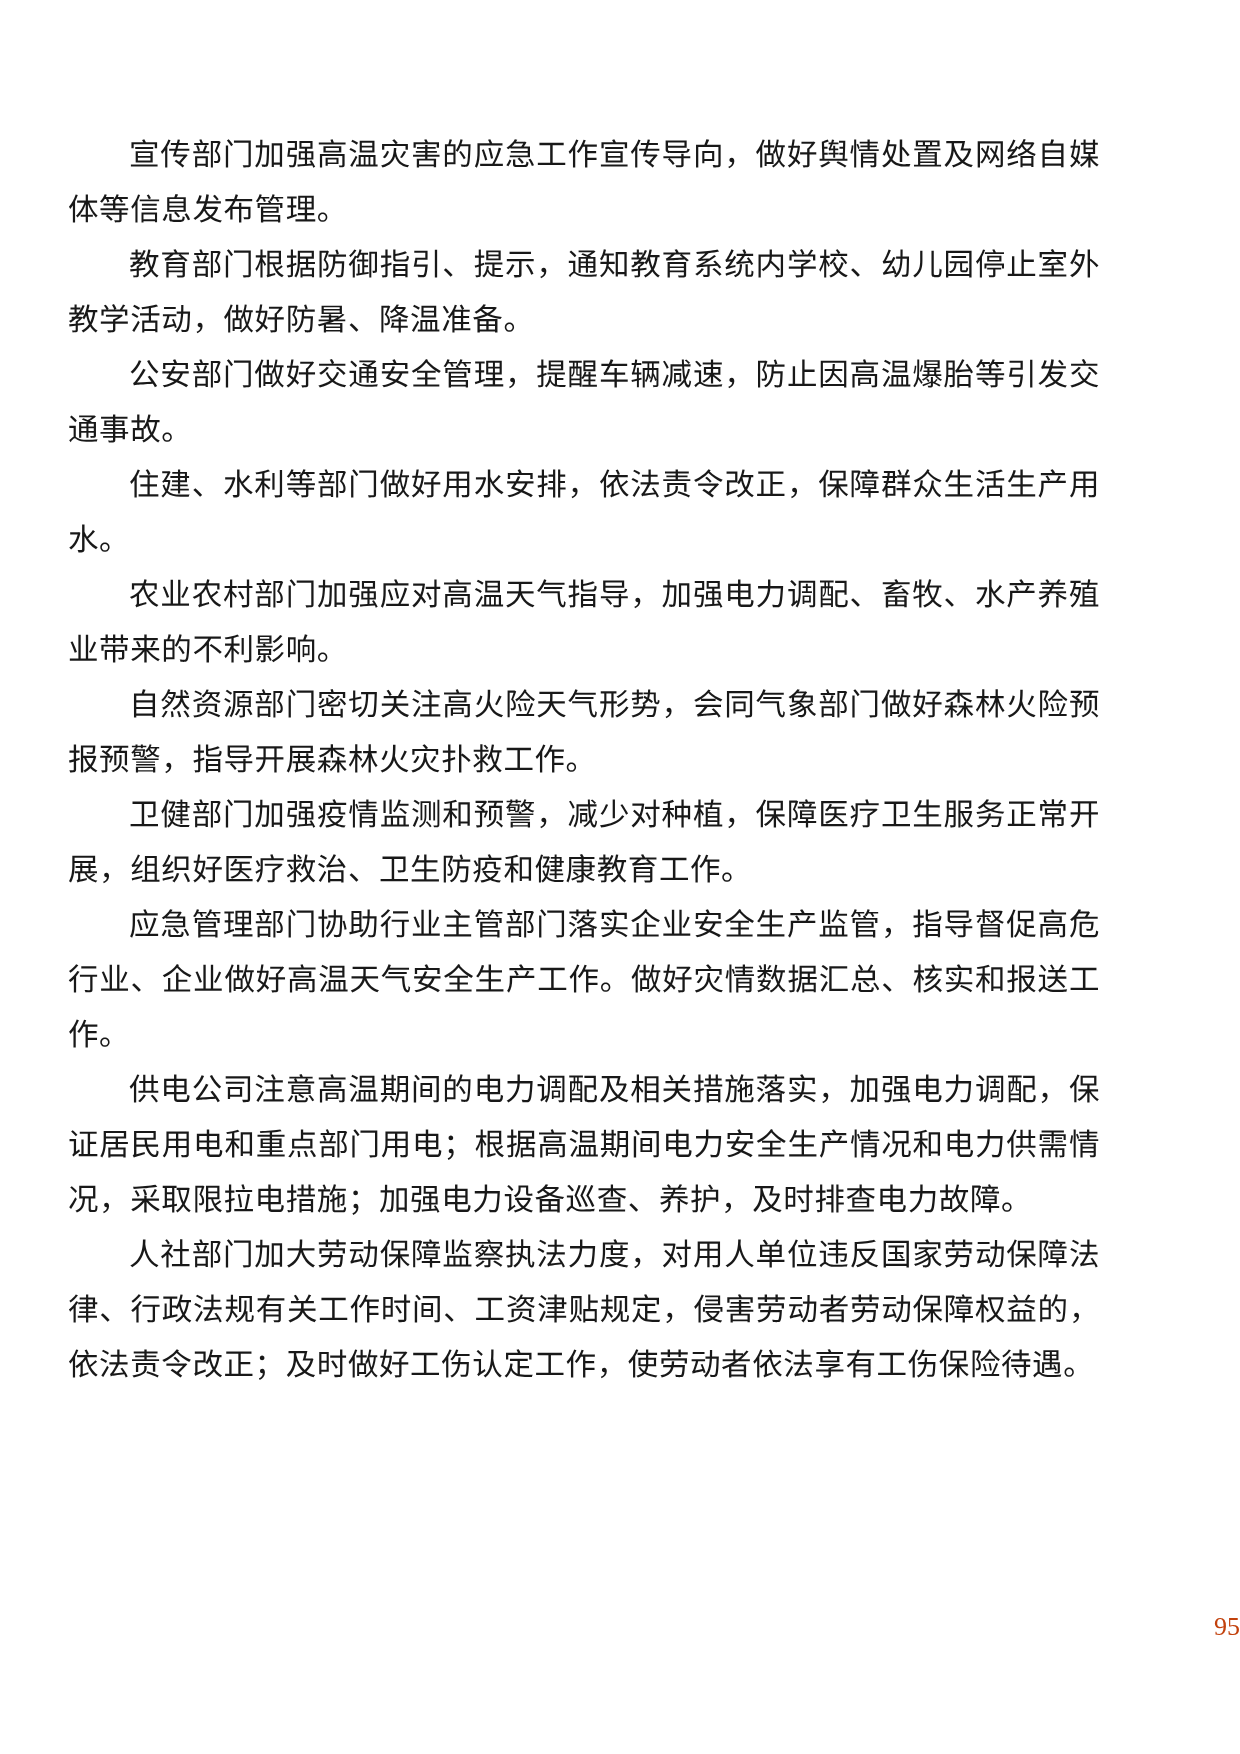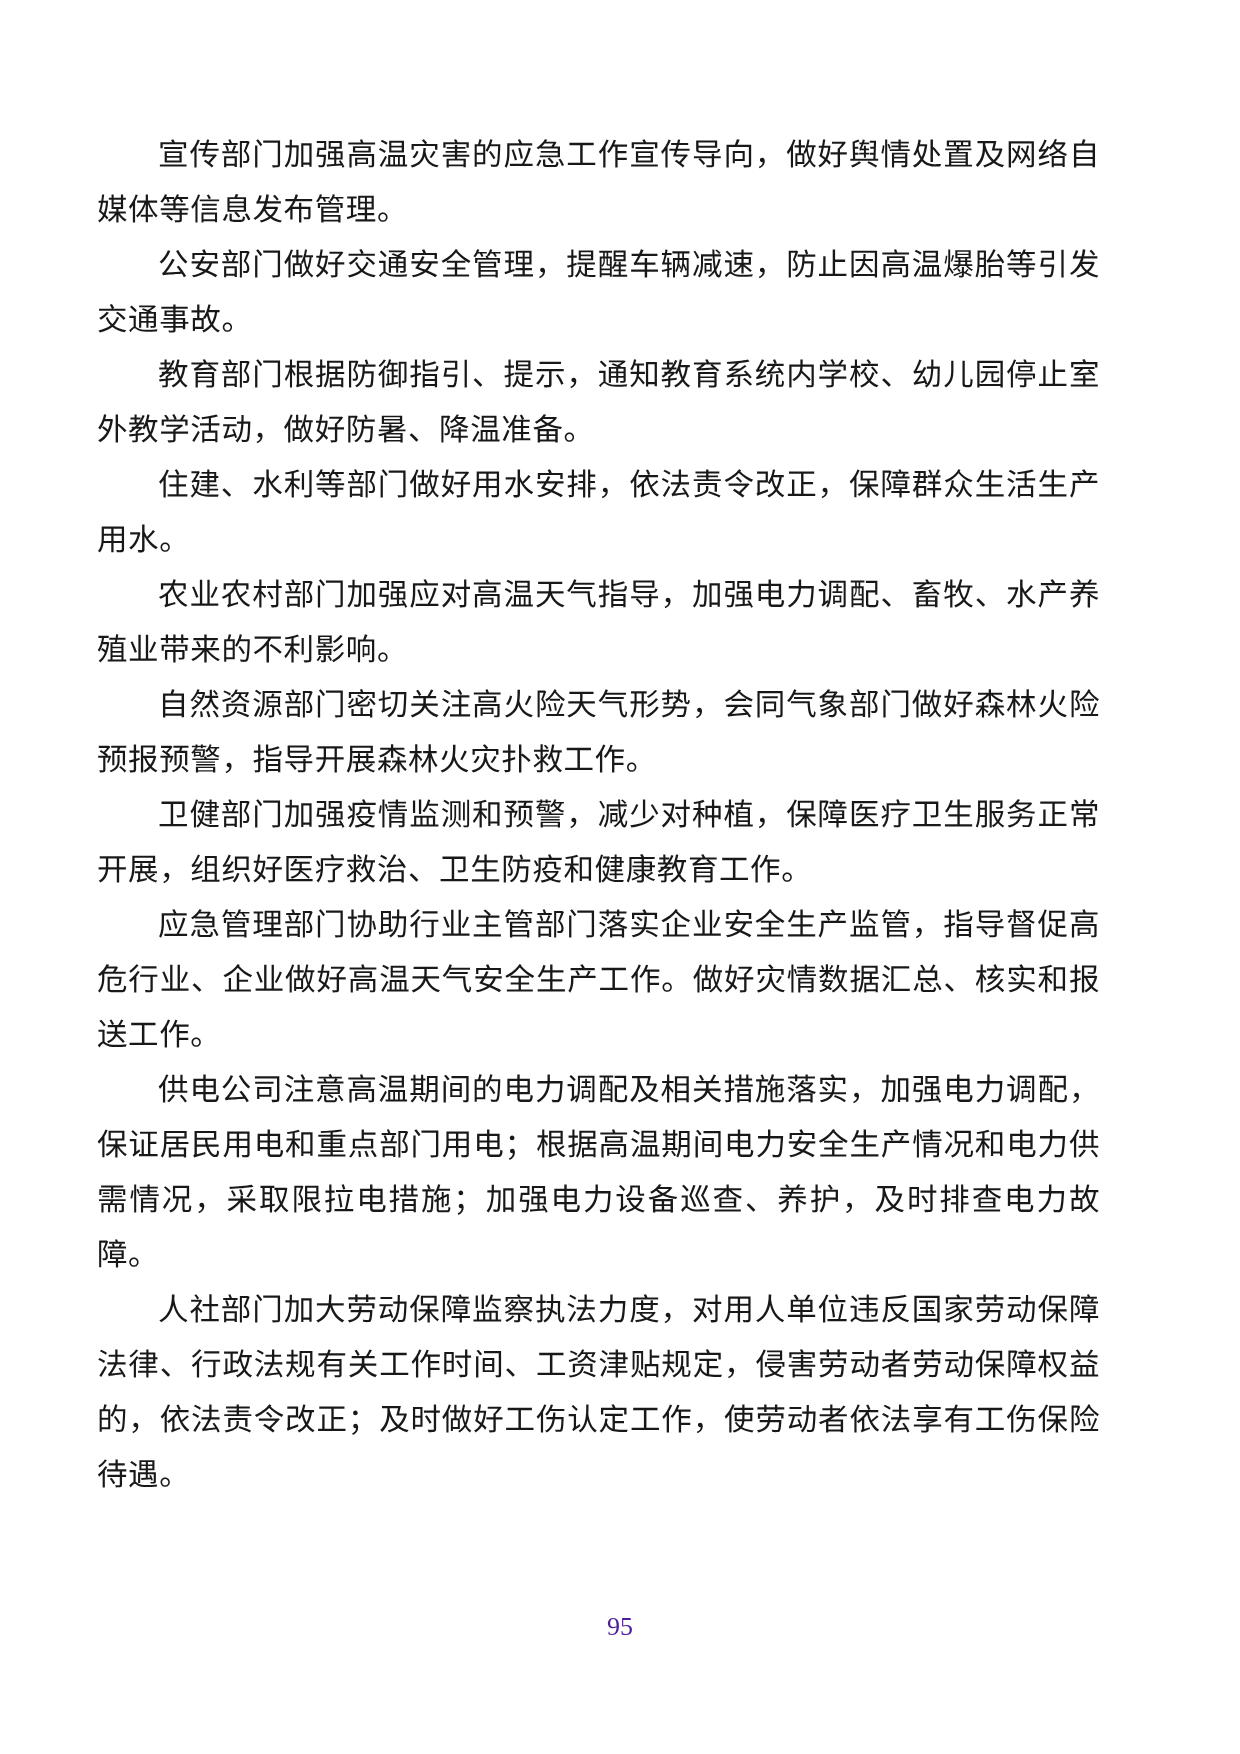--- a/index.html
+++ b/index.html
@@ -16,21 +16,21 @@
     position: relative;
     overflow: hidden;
   }
   .page {
     position: absolute;
     top: 0;
     left: 0;
     width: 1240px;
     height: 1754px;
     box-sizing: border-box;
-    padding: 128px 140px 60px 97px;
+    padding: 128px 140px 60px 68px;
     background: #ffffff;
   }
   .body-text {
     font-size: 30.5px;
     line-height: 55px;
     letter-spacing: 0.6px;
     text-align: justify;
     text-justify: inter-ideograph;
     color: #181818;
   }
@@ -38,34 +38,34 @@
     margin: 0;
     text-indent: 2em;
     text-align: justify;
     text-justify: inter-ideograph;
   }
   .page-number {
     position: absolute;
     left: 0;
     right: 0;
     bottom: 112px;
-    text-align: center;
+    text-align: right;
     font-size: 26px;
-    color: #4c1d95;
+    color: #c2410c;
     font-family: "Liberation Serif", "DejaVu Serif", serif;
   }
 </style>
 </head>
 <body>
 
 <div class="page">
   <div class="body-text">
     <p class="para">宣传部门加强高温灾害的应急工作宣传导向，做好舆情处置及网络自媒体等信息发布管理。</p>
+    <p class="para">教育部门根据防御指引、提示，通知教育系统内学校、幼儿园停止室外教学活动，做好防暑、降温准备。</p>
     <p class="para">公安部门做好交通安全管理，提醒车辆减速，防止因高温爆胎等引发交通事故。</p>
-    <p class="para">教育部门根据防御指引、提示，通知教育系统内学校、幼儿园停止室外教学活动，做好防暑、降温准备。</p>
     <p class="para">住建、水利等部门做好用水安排，依法责令改正，保障群众生活生产用水。</p>
     <p class="para">农业农村部门加强应对高温天气指导，加强电力调配、畜牧、水产养殖业带来的不利影响。</p>
     <p class="para">自然资源部门密切关注高火险天气形势，会同气象部门做好森林火险预报预警，指导开展森林火灾扑救工作。</p>
     <p class="para">卫健部门加强疫情监测和预警，减少对种植，保障医疗卫生服务正常开展，组织好医疗救治、卫生防疫和健康教育工作。</p>
     <p class="para">应急管理部门协助行业主管部门落实企业安全生产监管，指导督促高危行业、企业做好高温天气安全生产工作。做好灾情数据汇总、核实和报送工作。</p>
     <p class="para">供电公司注意高温期间的电力调配及相关措施落实，加强电力调配，保证居民用电和重点部门用电；根据高温期间电力安全生产情况和电力供需情况，采取限拉电措施；加强电力设备巡查、养护，及时排查电力故障。</p>
     <p class="para">人社部门加大劳动保障监察执法力度，对用人单位违反国家劳动保障法律、行政法规有关工作时间、工资津贴规定，侵害劳动者劳动保障权益的，依法责令改正；及时做好工伤认定工作，使劳动者依法享有工伤保险待遇。</p>
   </div>
   <div class="page-number">95</div>
 </div>

